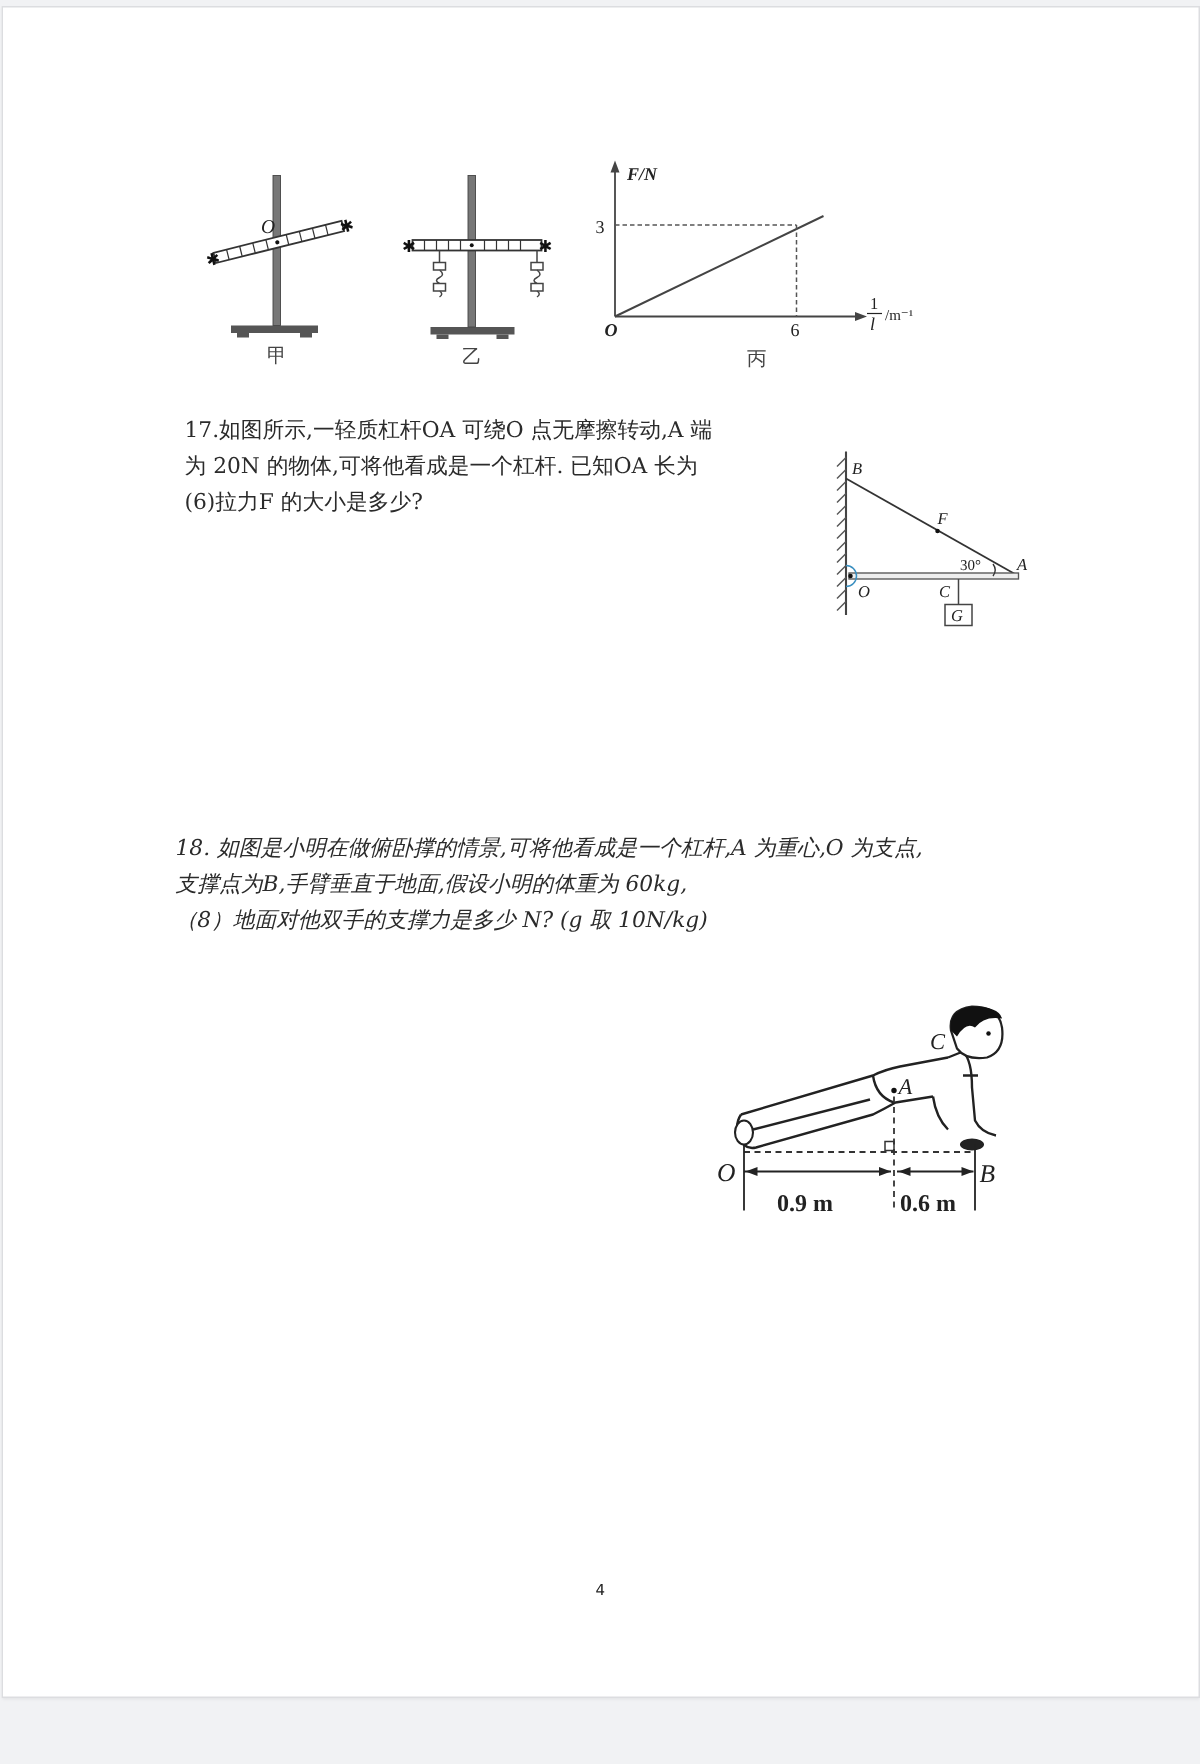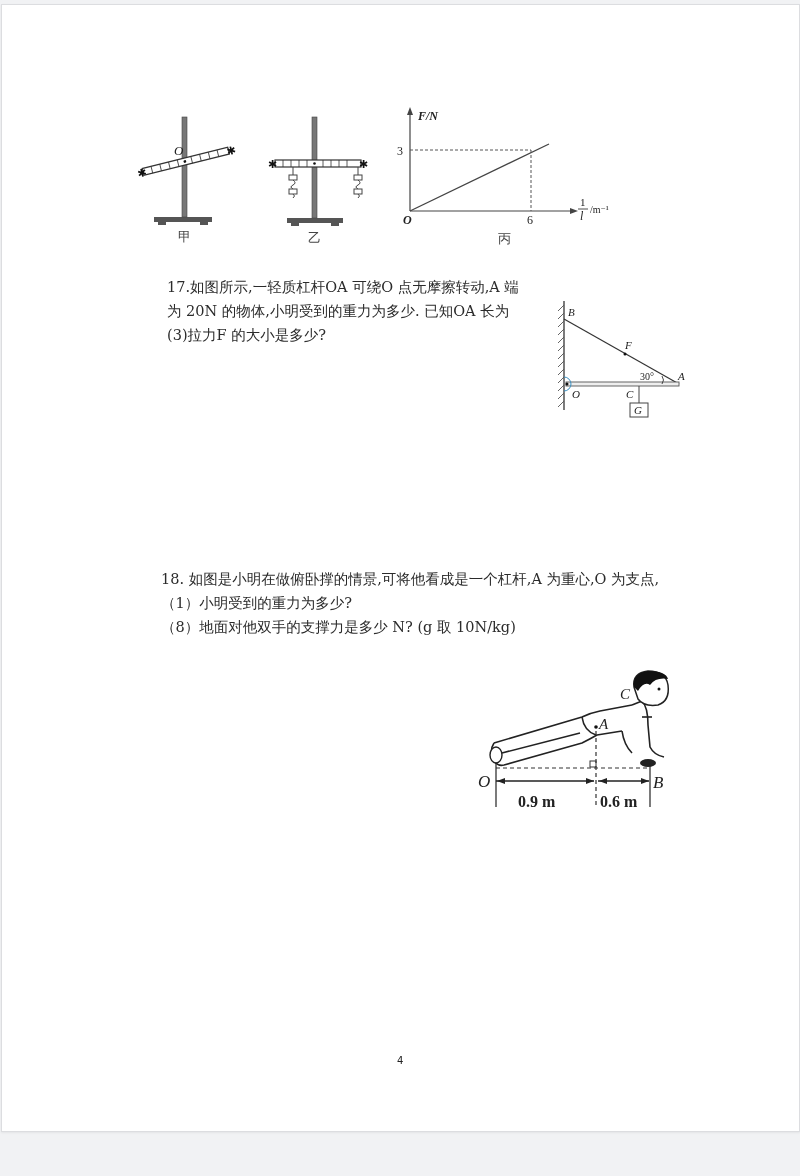--- a/index.html
+++ b/index.html
@@ -19,21 +19,20 @@
     border: 1px solid #dcdde0;
     box-shadow: 0 1px 2px rgba(0,0,0,0.06);
   }
   .fig { position: absolute; }
   .q-text {
     position: absolute;
     font-size: 14.5px;
     line-height: 24px;
     color: #2b2b2b;
     white-space: nowrap;
-    margin-left: 44px;
   }
   .q-text .line { display: block; height: 24px; }
   .page-number {
     position: absolute;
     left: 395px; top: 1050px;
     font-family: "DejaVu Sans", sans-serif;
     font-size: 10px;
     color: #222;
   }
   svg text { font-family: "Liberation Serif", "DejaVu Serif", serif; }
@@ -116,22 +115,22 @@
     <text x="133" y="119" font-size="12" fill="#222">6</text>
     <text x="186" y="101" font-size="11" fill="#222">1</text>
     <line x1="184" y1="104" x2="194" y2="104" stroke="#222" stroke-width="0.8"></line>
     <text x="186" y="115" font-size="12" font-style="italic" fill="#222">l</text>
     <text x="196" y="108" font-size="10" fill="#222">/m⁻¹</text>
     <text x="104" y="138" font-size="13" fill="#444">丙</text>
   </svg>
 
   <div class="q-text" style="left:121px;top:270px;">
     <span class="line">17.如图所示,一轻质杠杆OA 可绕O 点无摩擦转动,A 端</span>
-    <span class="line">为 20N 的物体,小明受到的重力为多少. 已知OA 长为</span>
-    <span class="line">(3)拉力F 的大小是多少?</span>
+    <span class="line">为 20N 的物体,可将他看成是一个杠杆. 已知OA 长为</span>
+    <span class="line">(6)拉力F 的大小是多少?</span>
   </div>
 
   <svg class="fig" style="left:540px;top:290px" width="160" height="130" viewBox="0 0 160 130">
     <line x1="22" y1="6" x2="22" y2="115" stroke="#444" stroke-width="1.4"></line>
     <g stroke="#555" stroke-width="0.9">
       <line x1="22" y1="10" x2="16" y2="16"></line>
         <line x1="22" y1="18" x2="16" y2="24"></line>
       <line x1="22" y1="26" x2="16" y2="32"></line>
         <line x1="22" y1="34" x2="16" y2="40"></line>
       <line x1="22" y1="42" x2="16" y2="48"></line>
@@ -154,23 +153,23 @@
     <rect x="88" y="108" width="18" height="14" fill="#fff" stroke="#444" stroke-width="1"></rect>
     <text x="26" y="21" font-size="11" font-style="italic" fill="#222">B</text>
     <text x="83" y="54" font-size="11" font-style="italic" fill="#222">F</text>
     <text x="30" y="103" font-size="11" font-style="italic" fill="#222">O</text>
     <text x="84" y="103" font-size="11" font-style="italic" fill="#222">C</text>
     <text x="136" y="85" font-size="11" font-style="italic" fill="#222">A</text>
     <text x="92" y="119" font-size="11" font-style="italic" fill="#222">G</text>
     <text x="98" y="85" font-size="10" fill="#222">30°</text>
   </svg>
 
-  <div class="q-text" style="left:115px;top:562px;">
+  <div class="q-text" style="left:115px;top:549px;font-style:italic;">
     <span class="line">18. 如图是小明在做俯卧撑的情景,可将他看成是一个杠杆,A 为重心,O 为支点,</span>
-    <span class="line">（1）小明受到的重力为多少?</span>
+    <span class="line">支撑点为B,手臂垂直于地面,假设小明的体重为 60kg,</span>
     <span class="line">（8）地面对他双手的支撑力是多少 N? (g 取 10N/kg)</span>
   </div>
 
   <svg class="fig" style="left:470px;top:660px" width="210" height="150" viewBox="0 0 210 150">
 
     <g fill="none" stroke="#222" stroke-width="1.6" stroke-linejoin="round">
       <path d="M22 78 Q18 84 20 92 Q24 102 32 100 L110 78 Q118 74 125 70 L150 66"></path>
       <path d="M22 78 L110 52 Q118 48 128 46 L160 40"></path>
       <path d="M30 88 L108 68"></path>
       <path d="M110 52 Q112 66 124 70"></path>

